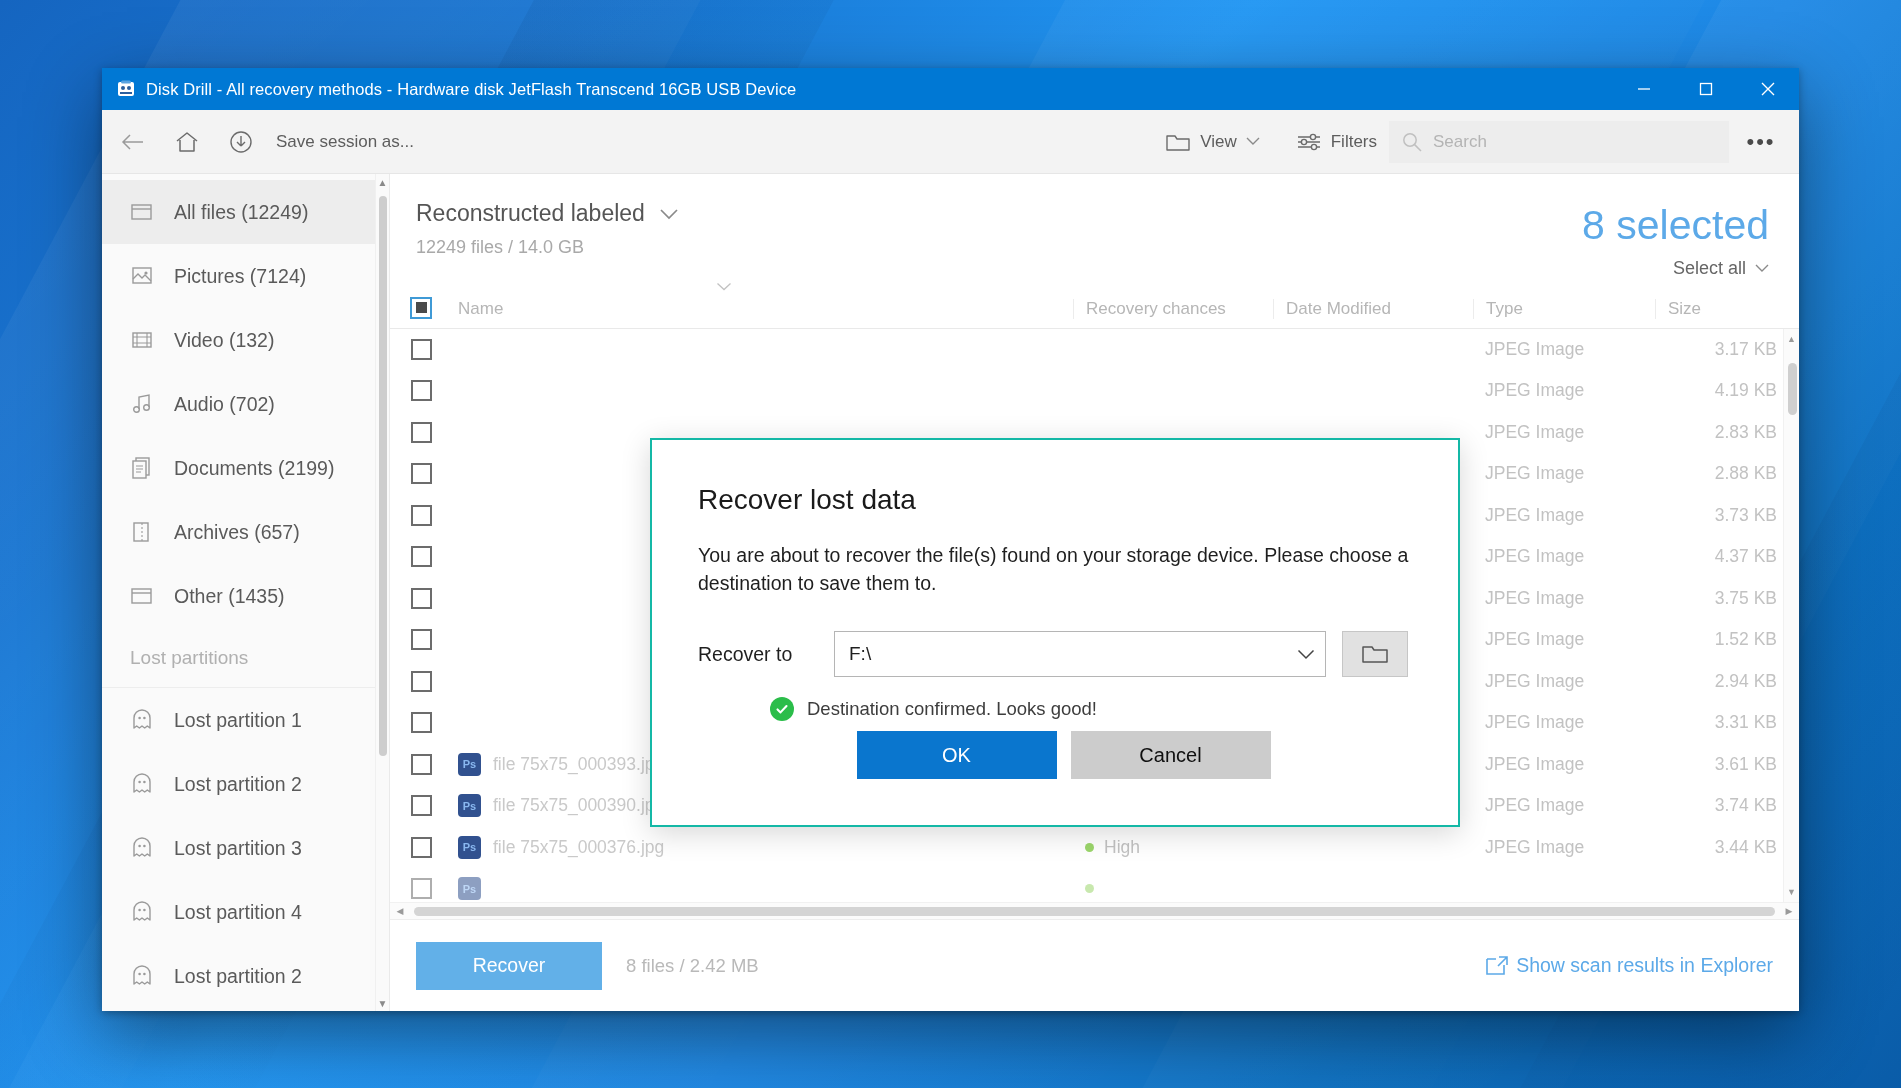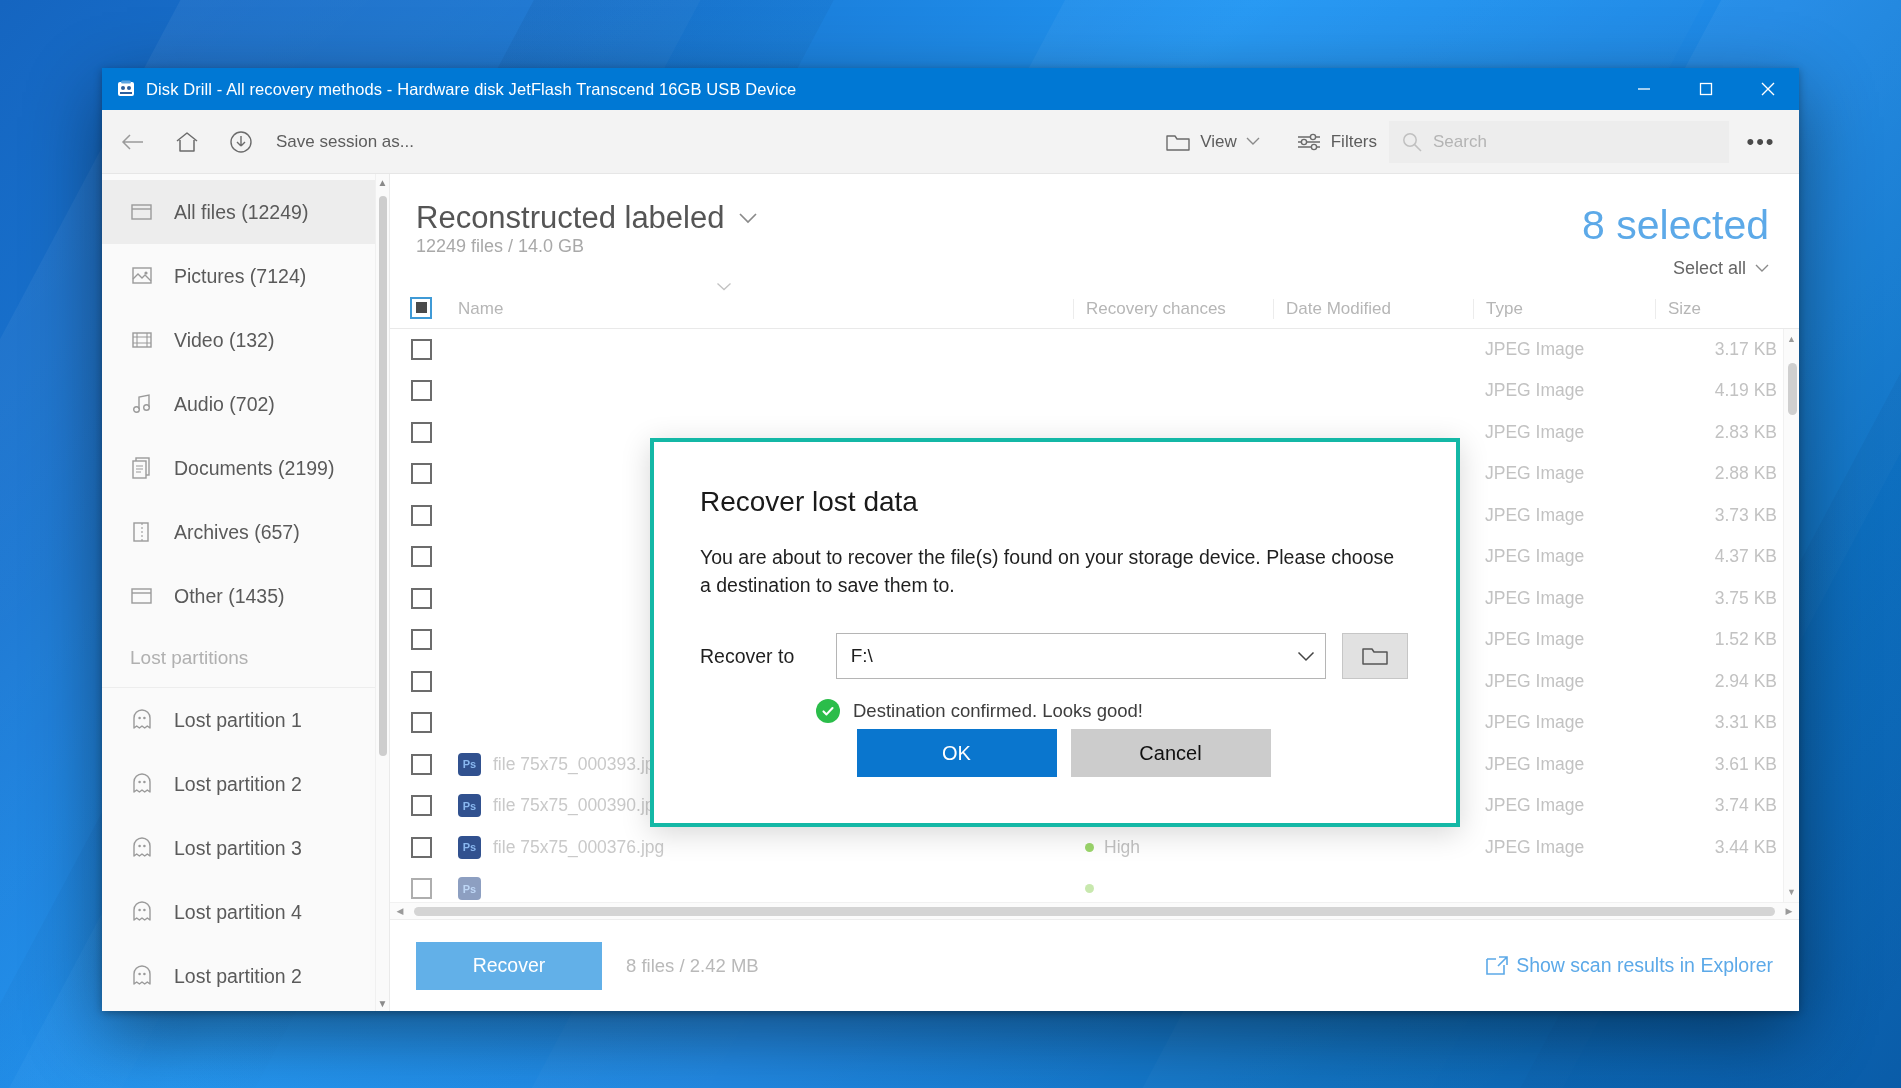--- a/index.html
+++ b/index.html
@@ -126,24 +126,24 @@
   }
 
   
   .main { flex: 1 1 auto; display: flex; flex-direction: column; min-width: 0; background:#fff; }
   .main-head {
     padding: 26px 30px 6px 26px; display: flex; align-items: flex-start;
     flex: 0 0 auto;
   }
   .mh-left { flex: 1 1 auto; }
   .mh-title {
-    font-size: 31px; color: #555555; display: flex; align-items: center; gap: 14px;
+    font-size: 23px; color: #555555; display: flex; align-items: center; gap: 14px;
     font-weight: 400;
   }
-  .mh-sub { font-size: 18px; color: #a9a9a9; }
+  .mh-sub { margin-top: 10px; font-size: 18px; color: #a9a9a9; }
   .mh-right { text-align: right; padding-top: 2px; }
   .selected-count { font-size: 41px; color: #5ca9e8; font-weight: 400; white-space: nowrap; }
   .select-all {
     margin-top: 9px; font-size: 18px; color: #666;
     display: flex; align-items: center; justify-content: flex-end; gap: 9px;
   }
 
   
   .table-wrap { flex: 1 1 auto; display: flex; flex-direction: column; min-height: 0; position: relative; }
   .thead {
@@ -219,21 +219,21 @@
     color: #5ca9e8; font-size: 19.5px;
   }
 
   
   .modal-overlay {
     position: absolute; inset: 0; pointer-events: none;
   }
   .modal {
     position: absolute; left: 548px; top: 370px;
     width: 810px; height: 389px;
-    background: #ffffff; border: 4px solid #14b8a6;
+    background: #ffffff; border: 2px solid #14b8a6;
     box-shadow: 0 6px 28px rgba(0,0,0,0.16);
     pointer-events: auto;
   }
   .modal-inner { padding: 44px 48px 0 46px; }
   .modal-title { font-size: 28px; color: #1a1a1a; font-weight: 400; }
   .modal-text {
     margin-top: 26px; font-size: 19.5px; color: #1f1f1f; line-height: 1.42;
     max-width: 730px;
   }
   .modal-row { margin-top: 34px; display: flex; align-items: center; gap: 16px; }
@@ -241,21 +241,21 @@
   .combo {
     width: 492px; height: 46px; border: 1px solid #b5b5b5; background: #fff;
     display: flex; align-items: center; padding: 0 10px 0 14px;
   }
   .combo-val { flex: 1 1 auto; font-size: 19px; color: #1f1f1f; }
   .browse-btn {
     width: 66px; height: 46px; background: #e1e1e1; border: 1px solid #c6c6c6;
     display: flex; align-items: center; justify-content: center; color: #555;
   }
   .status-row {
-    margin-top: 20px; margin-left: 116px;
+    margin-top: 20px; margin-left: 72px;
     display: flex; align-items: center; gap: 13px;
   }
   .ok-badge {
     width: 24px; height: 24px; border-radius: 50%; background: #2bbd4a;
     display: flex; align-items: center; justify-content: center; flex: 0 0 auto;
   }
   .status-text { font-size: 18.5px; color: #3d3d3d; }
   .modal-actions {
     position: absolute; left: 17px; right: 0; bottom: 46px;
     display: flex; justify-content: center; gap: 14px;

